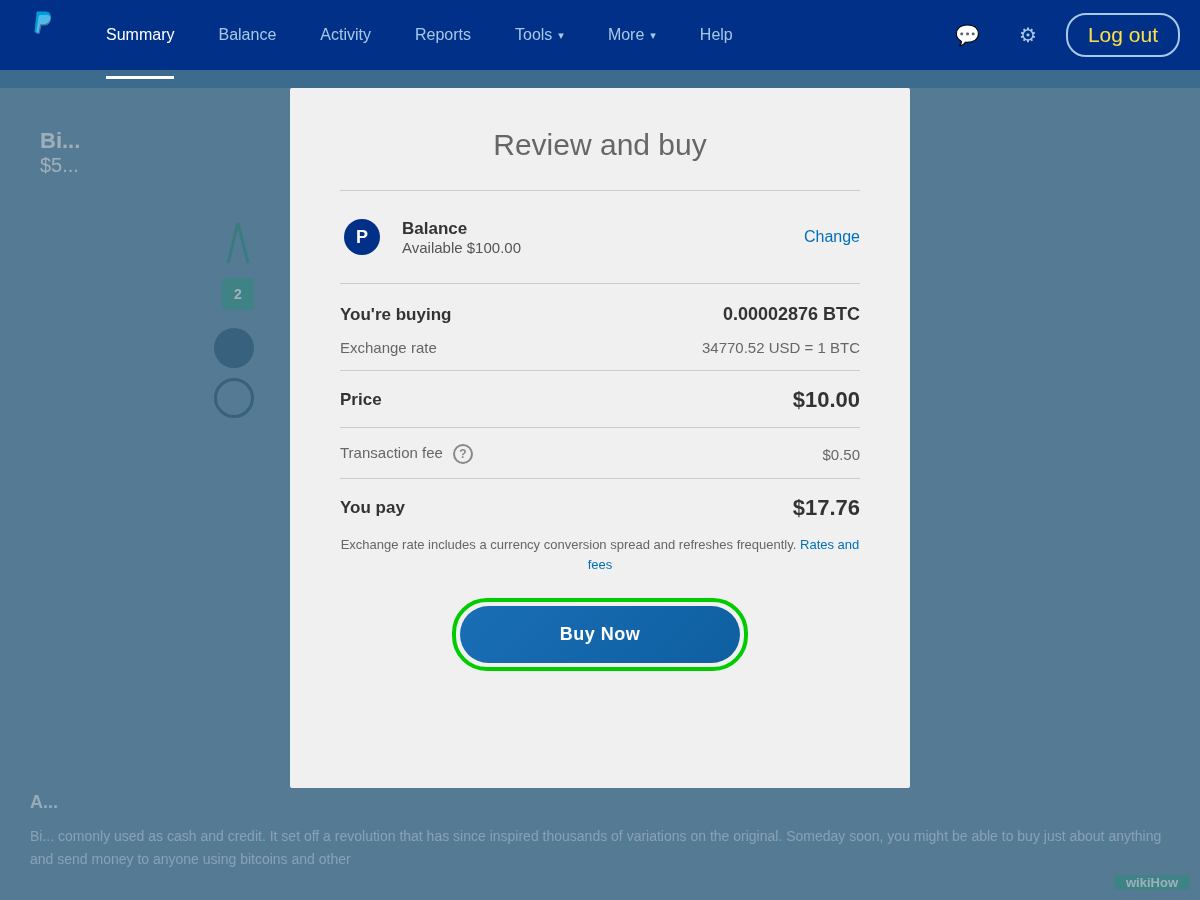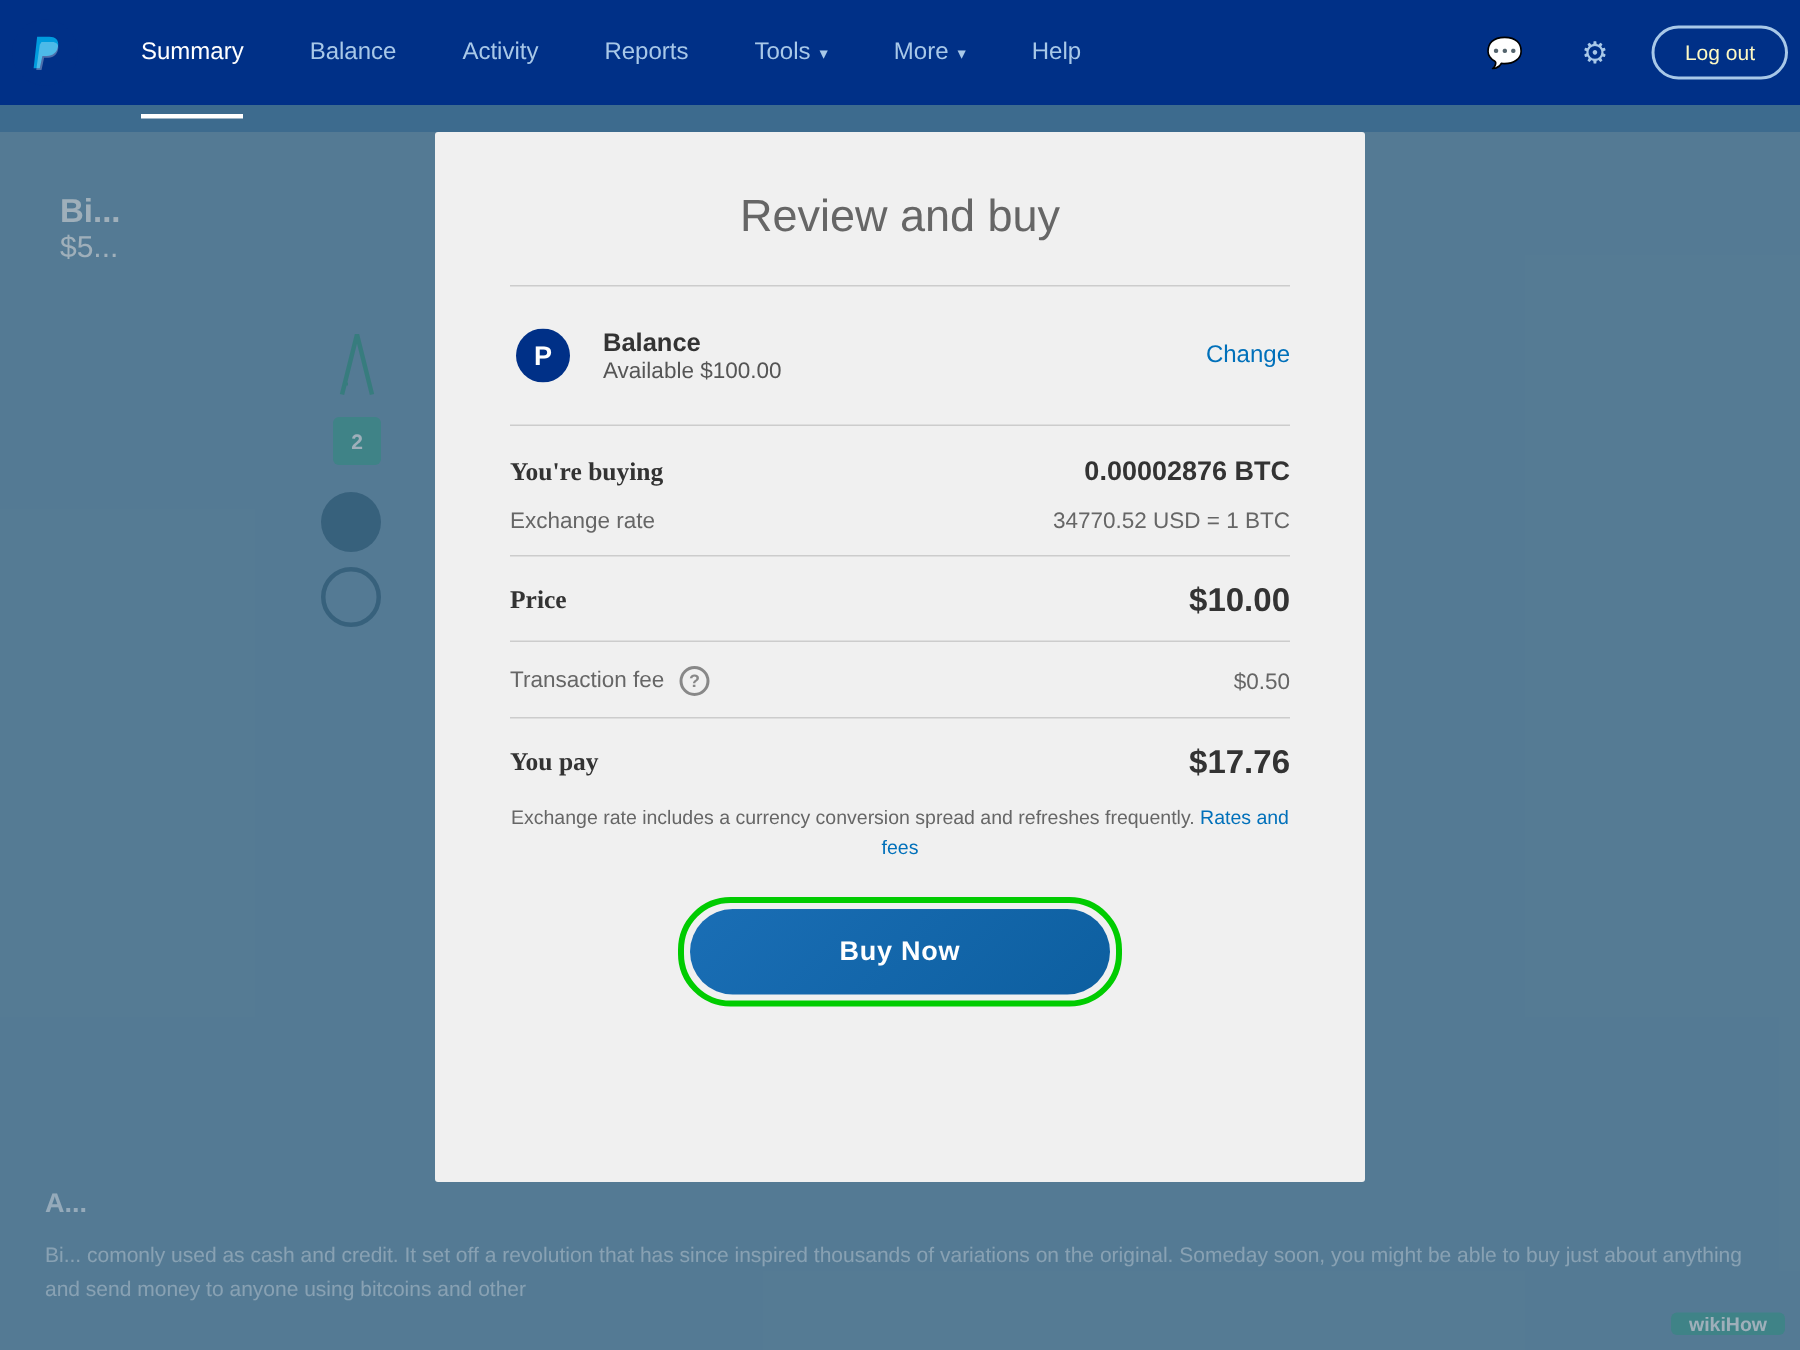--- a/index.html
+++ b/index.html
@@ -11,22 +11,21 @@
       overflow: hidden;
       position: relative;
     }
 
     
     .navbar {
       background: #003087;
       width: 100%;
       height: 70px;
       display: flex;
-      align-items: center;
-      padding: 0 8px;
+      padding: 0 20px;
       position: relative;
       z-index: 10;
     }
     .navbar-logo {
       width: 44px;
       height: 44px;
       background: #003087;
       border-radius: 50%;
       display: flex;
       align-items: center;
@@ -85,22 +84,22 @@
       height: 44px;
       display: flex;
       align-items: center;
       justify-content: center;
       font-size: 22px;
     }
     .logout-btn {
       border: 2px solid #a8c8e8;
       border-radius: 20px;
       background: transparent;
-      color: #fef9c3;
-      font-size: 14px;
+      color: #fde047;
+      font-size: 21px;
       padding: 8px 20px;
       cursor: pointer;
     }
 
     
     .bg-content {
       position: absolute;
       top: 88px;
       left: 0;
       width: 100%;
@@ -265,21 +264,21 @@
     .detail-row {
       display: flex;
       align-items: center;
       justify-content: space-between;
       margin-bottom: 14px;
     }
     .detail-label {
       font-size: 17px;
       color: #333;
     }
-    .detail-label.bold { font-weight: bold; font-family: Liberation Serif, serif; }
+    .detail-label.bold { font-weight: bold; }
     .detail-label.light { color: #666; font-weight: normal; font-size: 15px; text-align: center; }
     .detail-value {
       font-size: 17px;
       color: #333;
     }
     .detail-value.bold { font-weight: bold; font-size: 18px; }
     .detail-value.light { color: #666; font-size: 15px; }
     .detail-value.large { font-size: 22px; font-weight: bold; }
 
     .help-icon {

